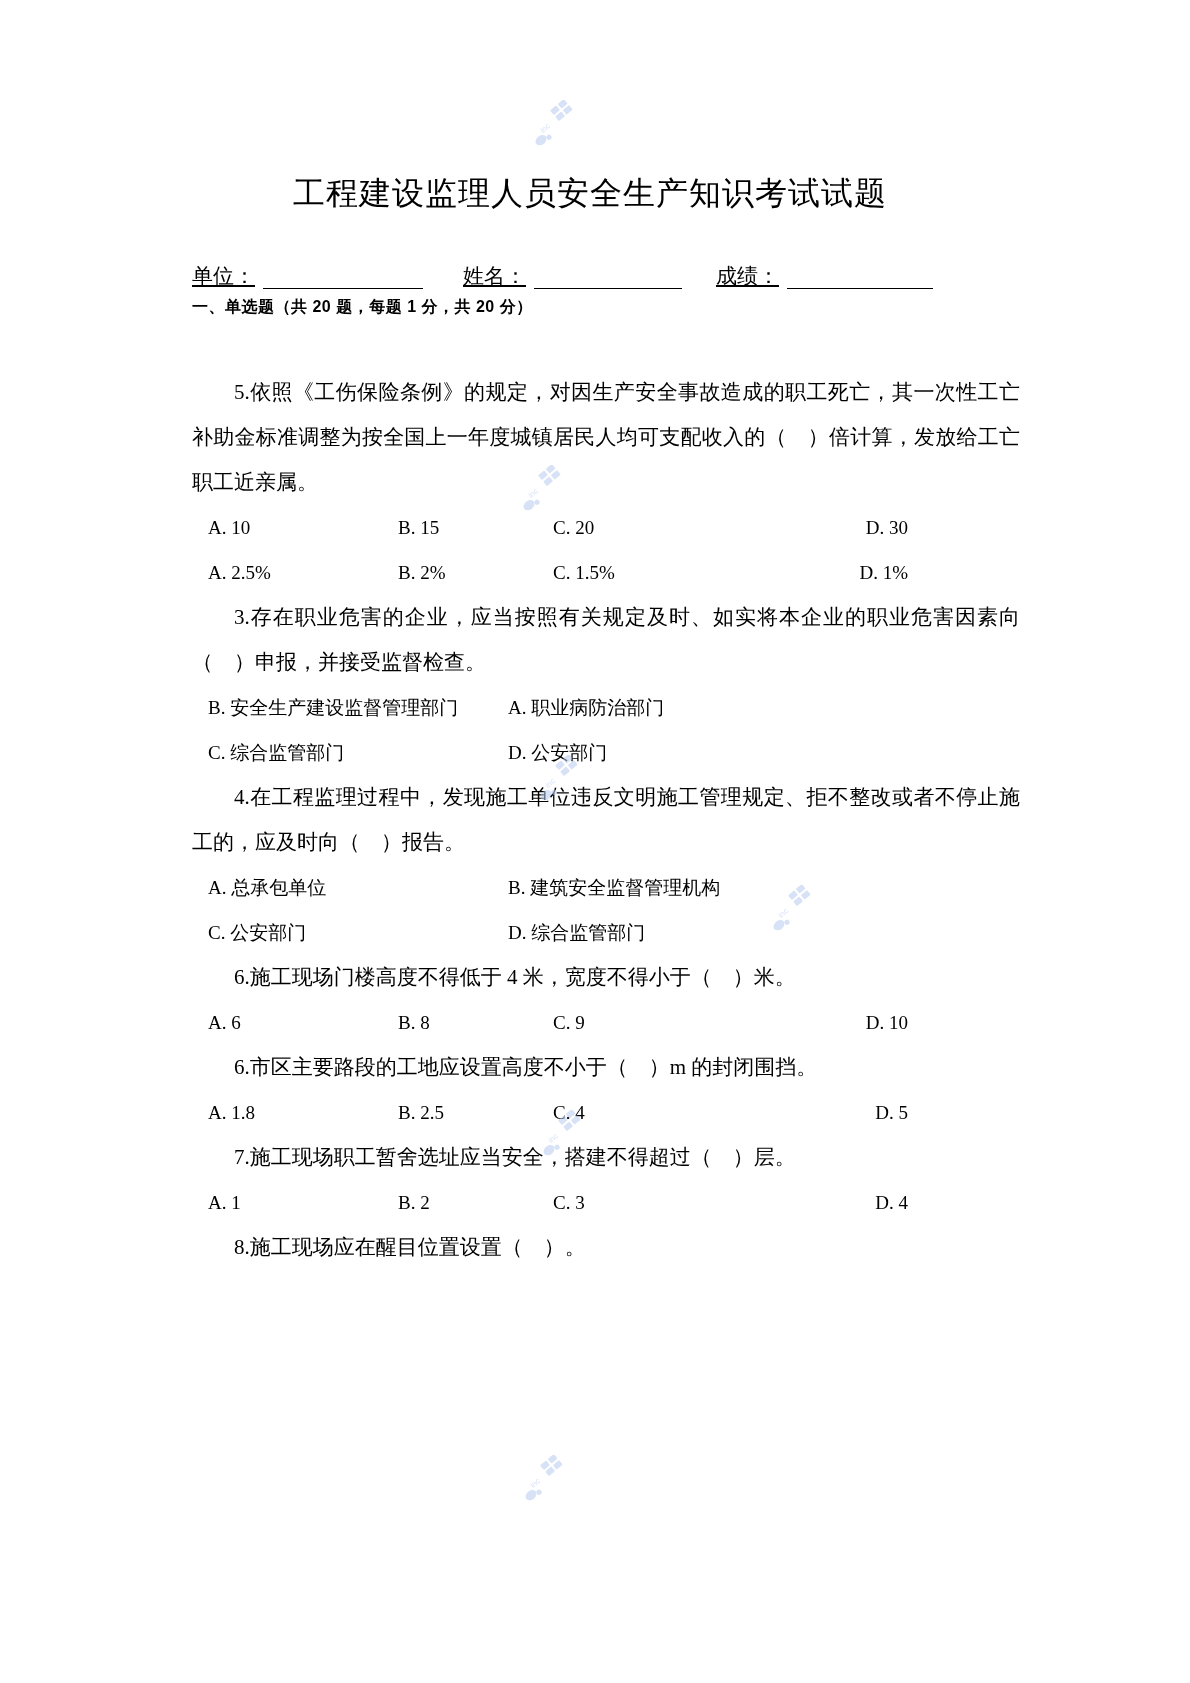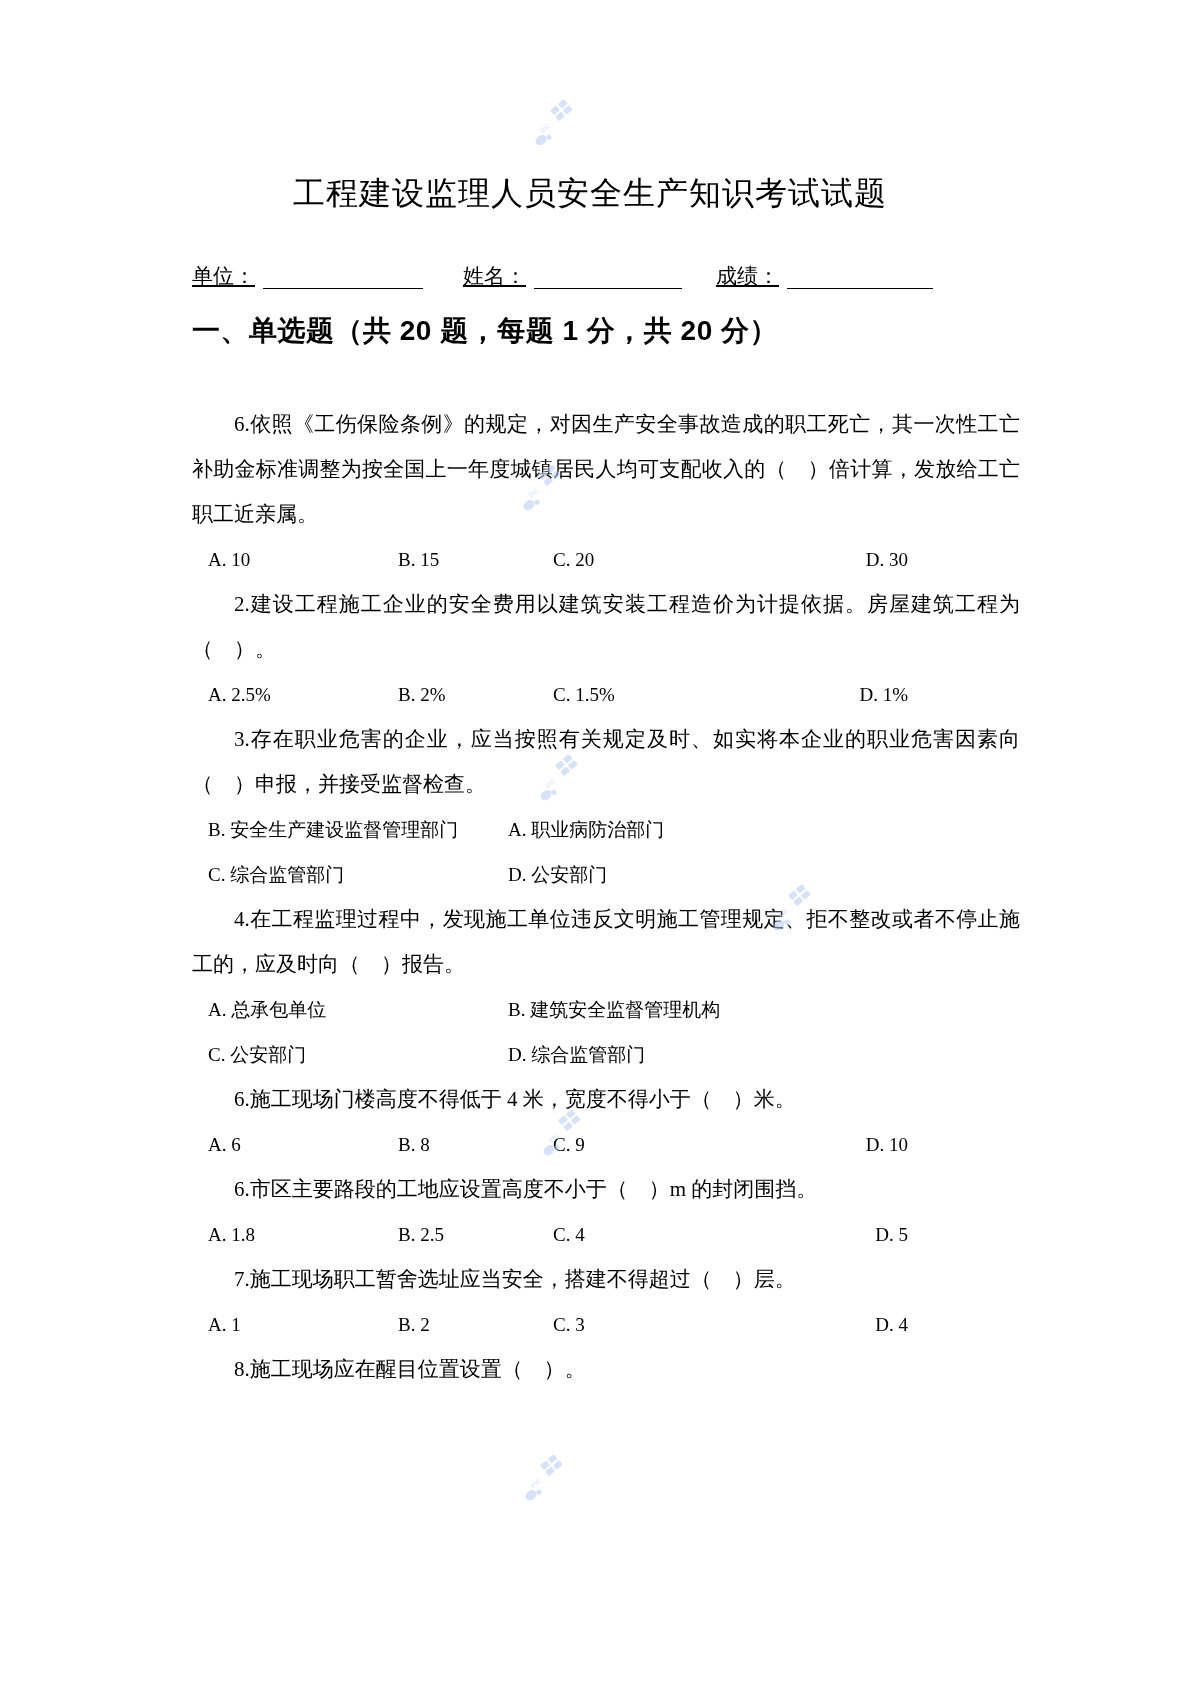--- a/index.html
+++ b/index.html
@@ -69,23 +69,23 @@
     margin-left: 8px;
   }
   .blank-unit   { width: 160px; }
   .blank-name   { width: 148px; }
   .blank-score  { width: 146px; }
   .gap-a { width: 40px; }
   .gap-b { width: 34px; }
 
   
   .section-heading {
-    margin-top: 23px;
+    margin-top: 8px;
     padding-left: 42px;
-    font-size: 28px;
+    font-size: 16px;
     font-weight: bold;
     font-family: "Liberation Sans", "DejaVu Sans", sans-serif;
     letter-spacing: 0.5px;
   }
 
   
   .questions {
     margin-top: 52px;
     padding-left: 42px;
     padding-right: 10px;
@@ -148,29 +148,28 @@
       <div class="info-field">
         <span class="info-label">成绩：</span>
         <span class="info-blank blank-score"></span>
       </div>
     </div>
 
     <div class="section-heading">一、单选题（共 20 题，每题 1 分，共 20 分）</div>
 
     <div class="questions">
 
-      <p class="q-stem">6.依照《工伤保险条例》的规定，对因生产安全事故造成的职工死亡，其一次性工亡补助金标准调整为按全国上一年度城镇居民人均可支配收入的（　）倍计算，发放给工亡职工近亲属。</p>
+      <p class="q-stem">5.依照《工伤保险条例》的规定，对因生产安全事故造成的职工死亡，其一次性工亡补助金标准调整为按全国上一年度城镇居民人均可支配收入的（　）倍计算，发放给工亡职工近亲属。</p>
       <div class="q-options cols4">
         <span>A. 10</span>
         <span>B. 15</span>
         <span>C. 20</span>
         <span>D. 30</span>
       </div>
 
-      <p class="q-stem">2.建设工程施工企业的安全费用以建筑安装工程造价为计提依据。房屋建筑工程为（　）。</p>
       <div class="q-options cols4">
         <span>A. 2.5%</span>
         <span>B. 2%</span>
         <span>C. 1.5%</span>
         <span>D. 1%</span>
       </div>
 
       <p class="q-stem">3.存在职业危害的企业，应当按照有关规定及时、如实将本企业的职业危害因素向（　）申报，并接受监督检查。</p>
       <div class="q-options cols2">
         <span>B. 安全生产建设监督管理部门</span>

